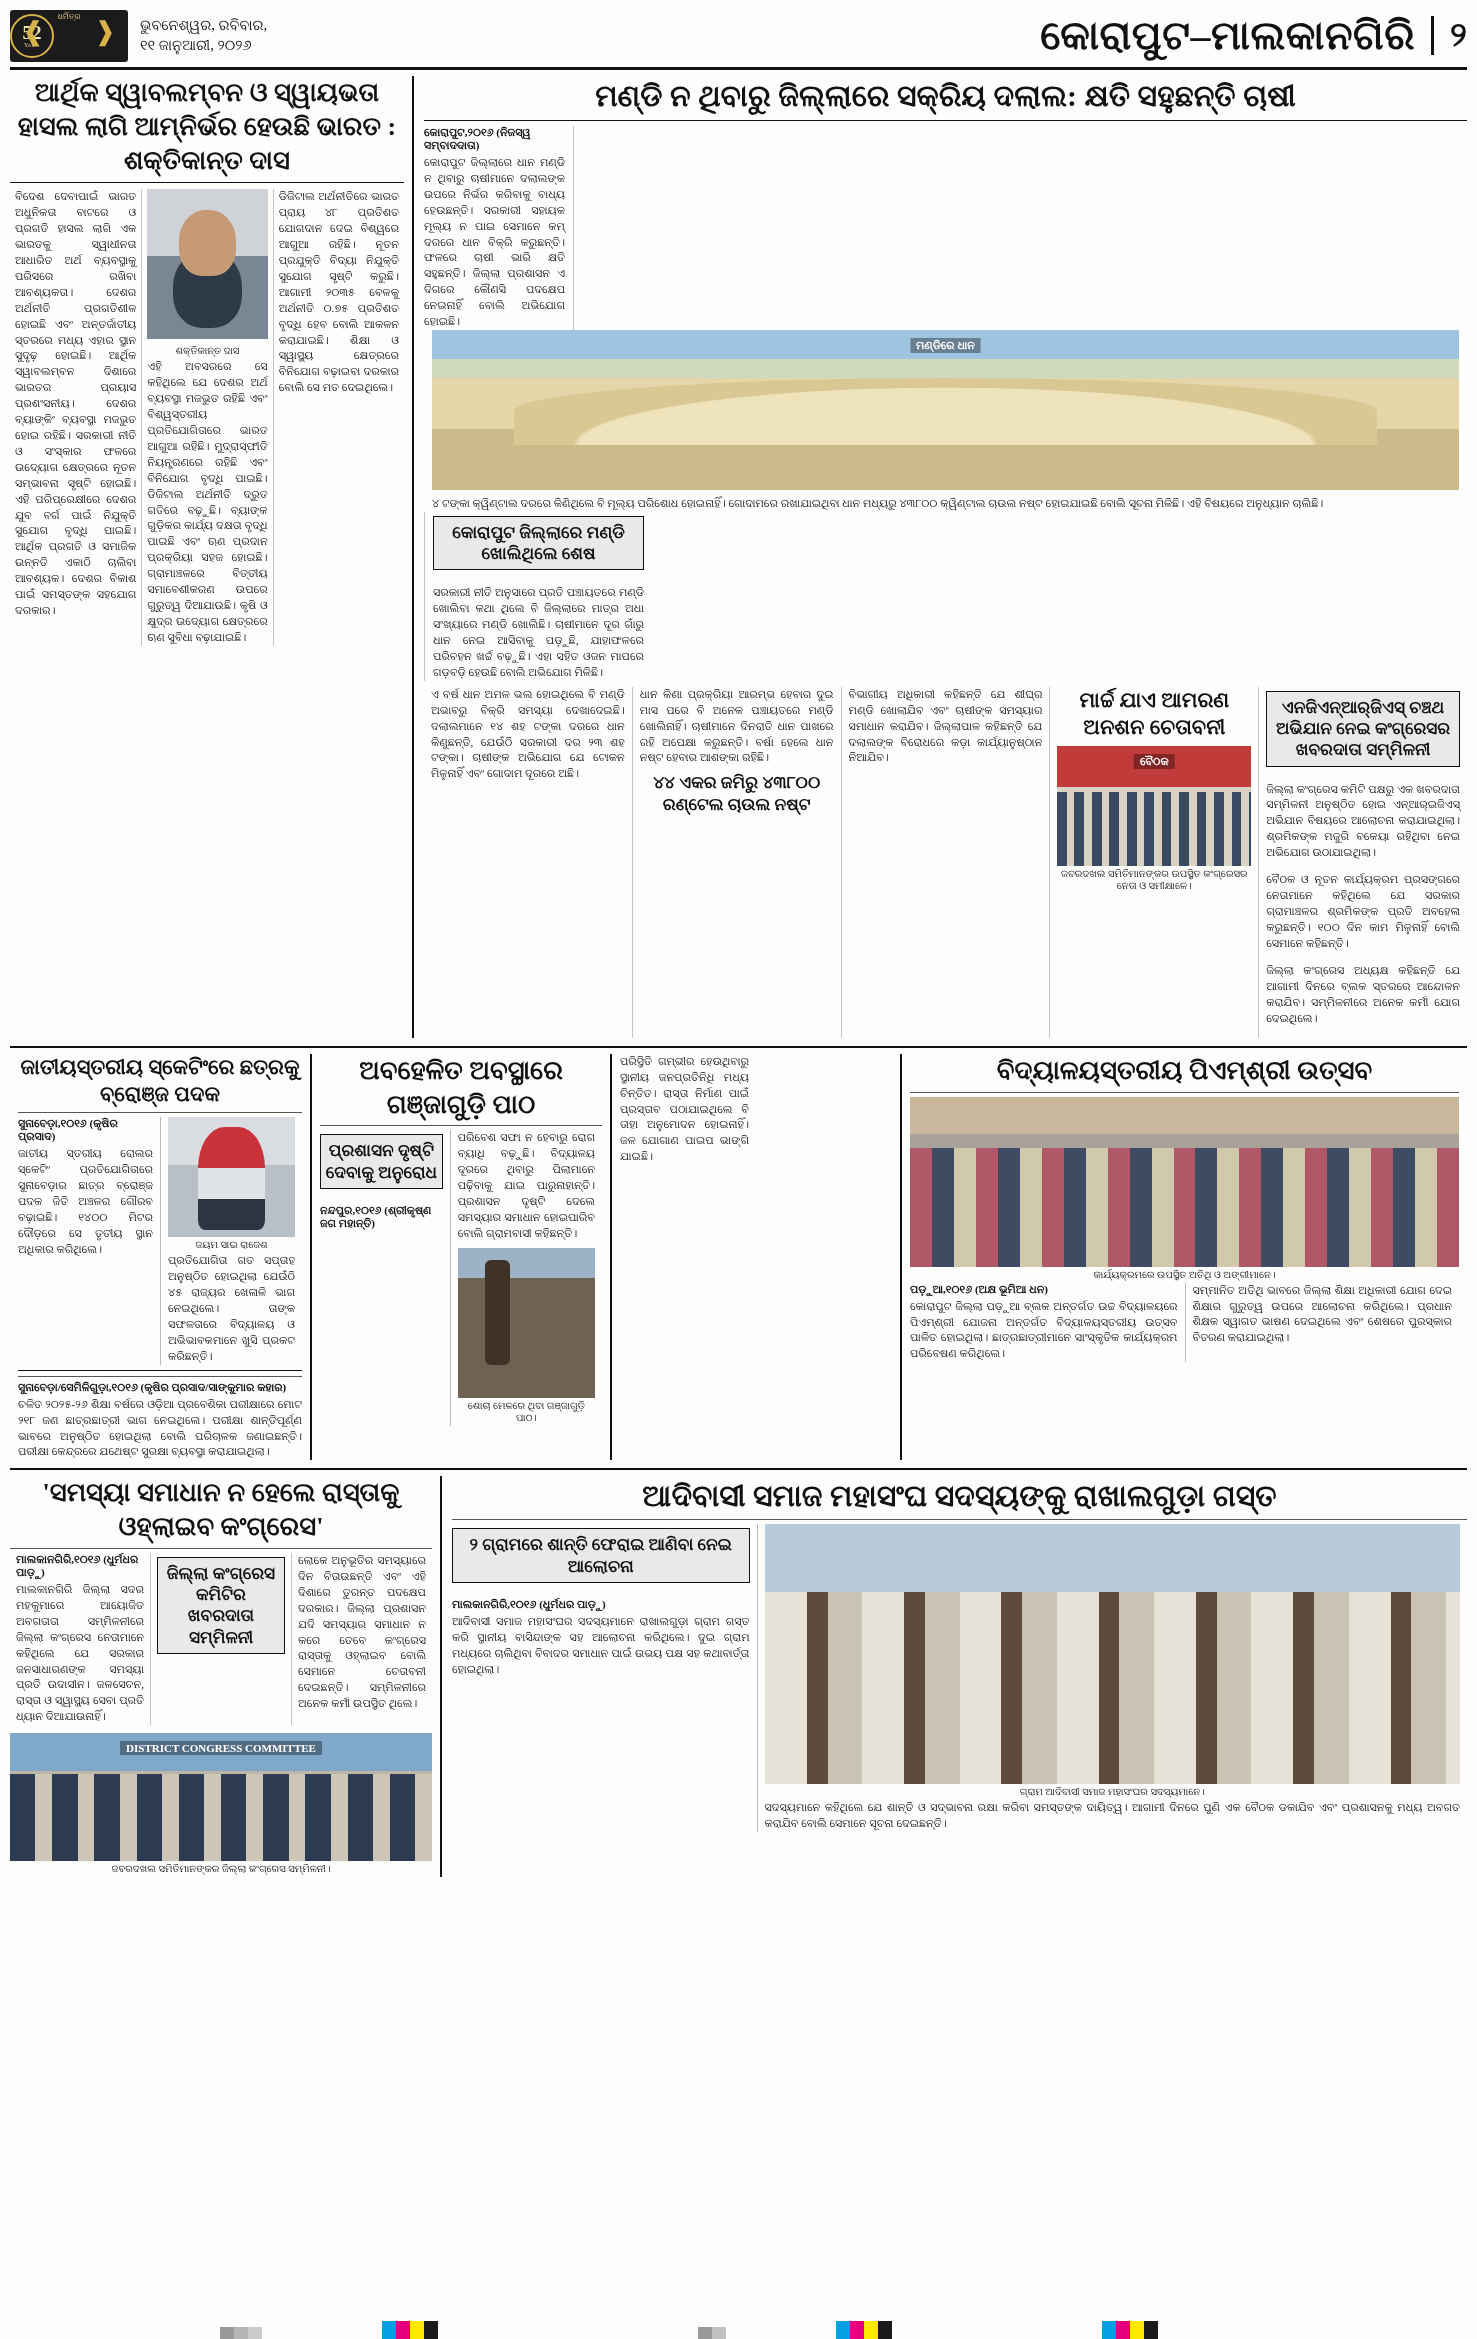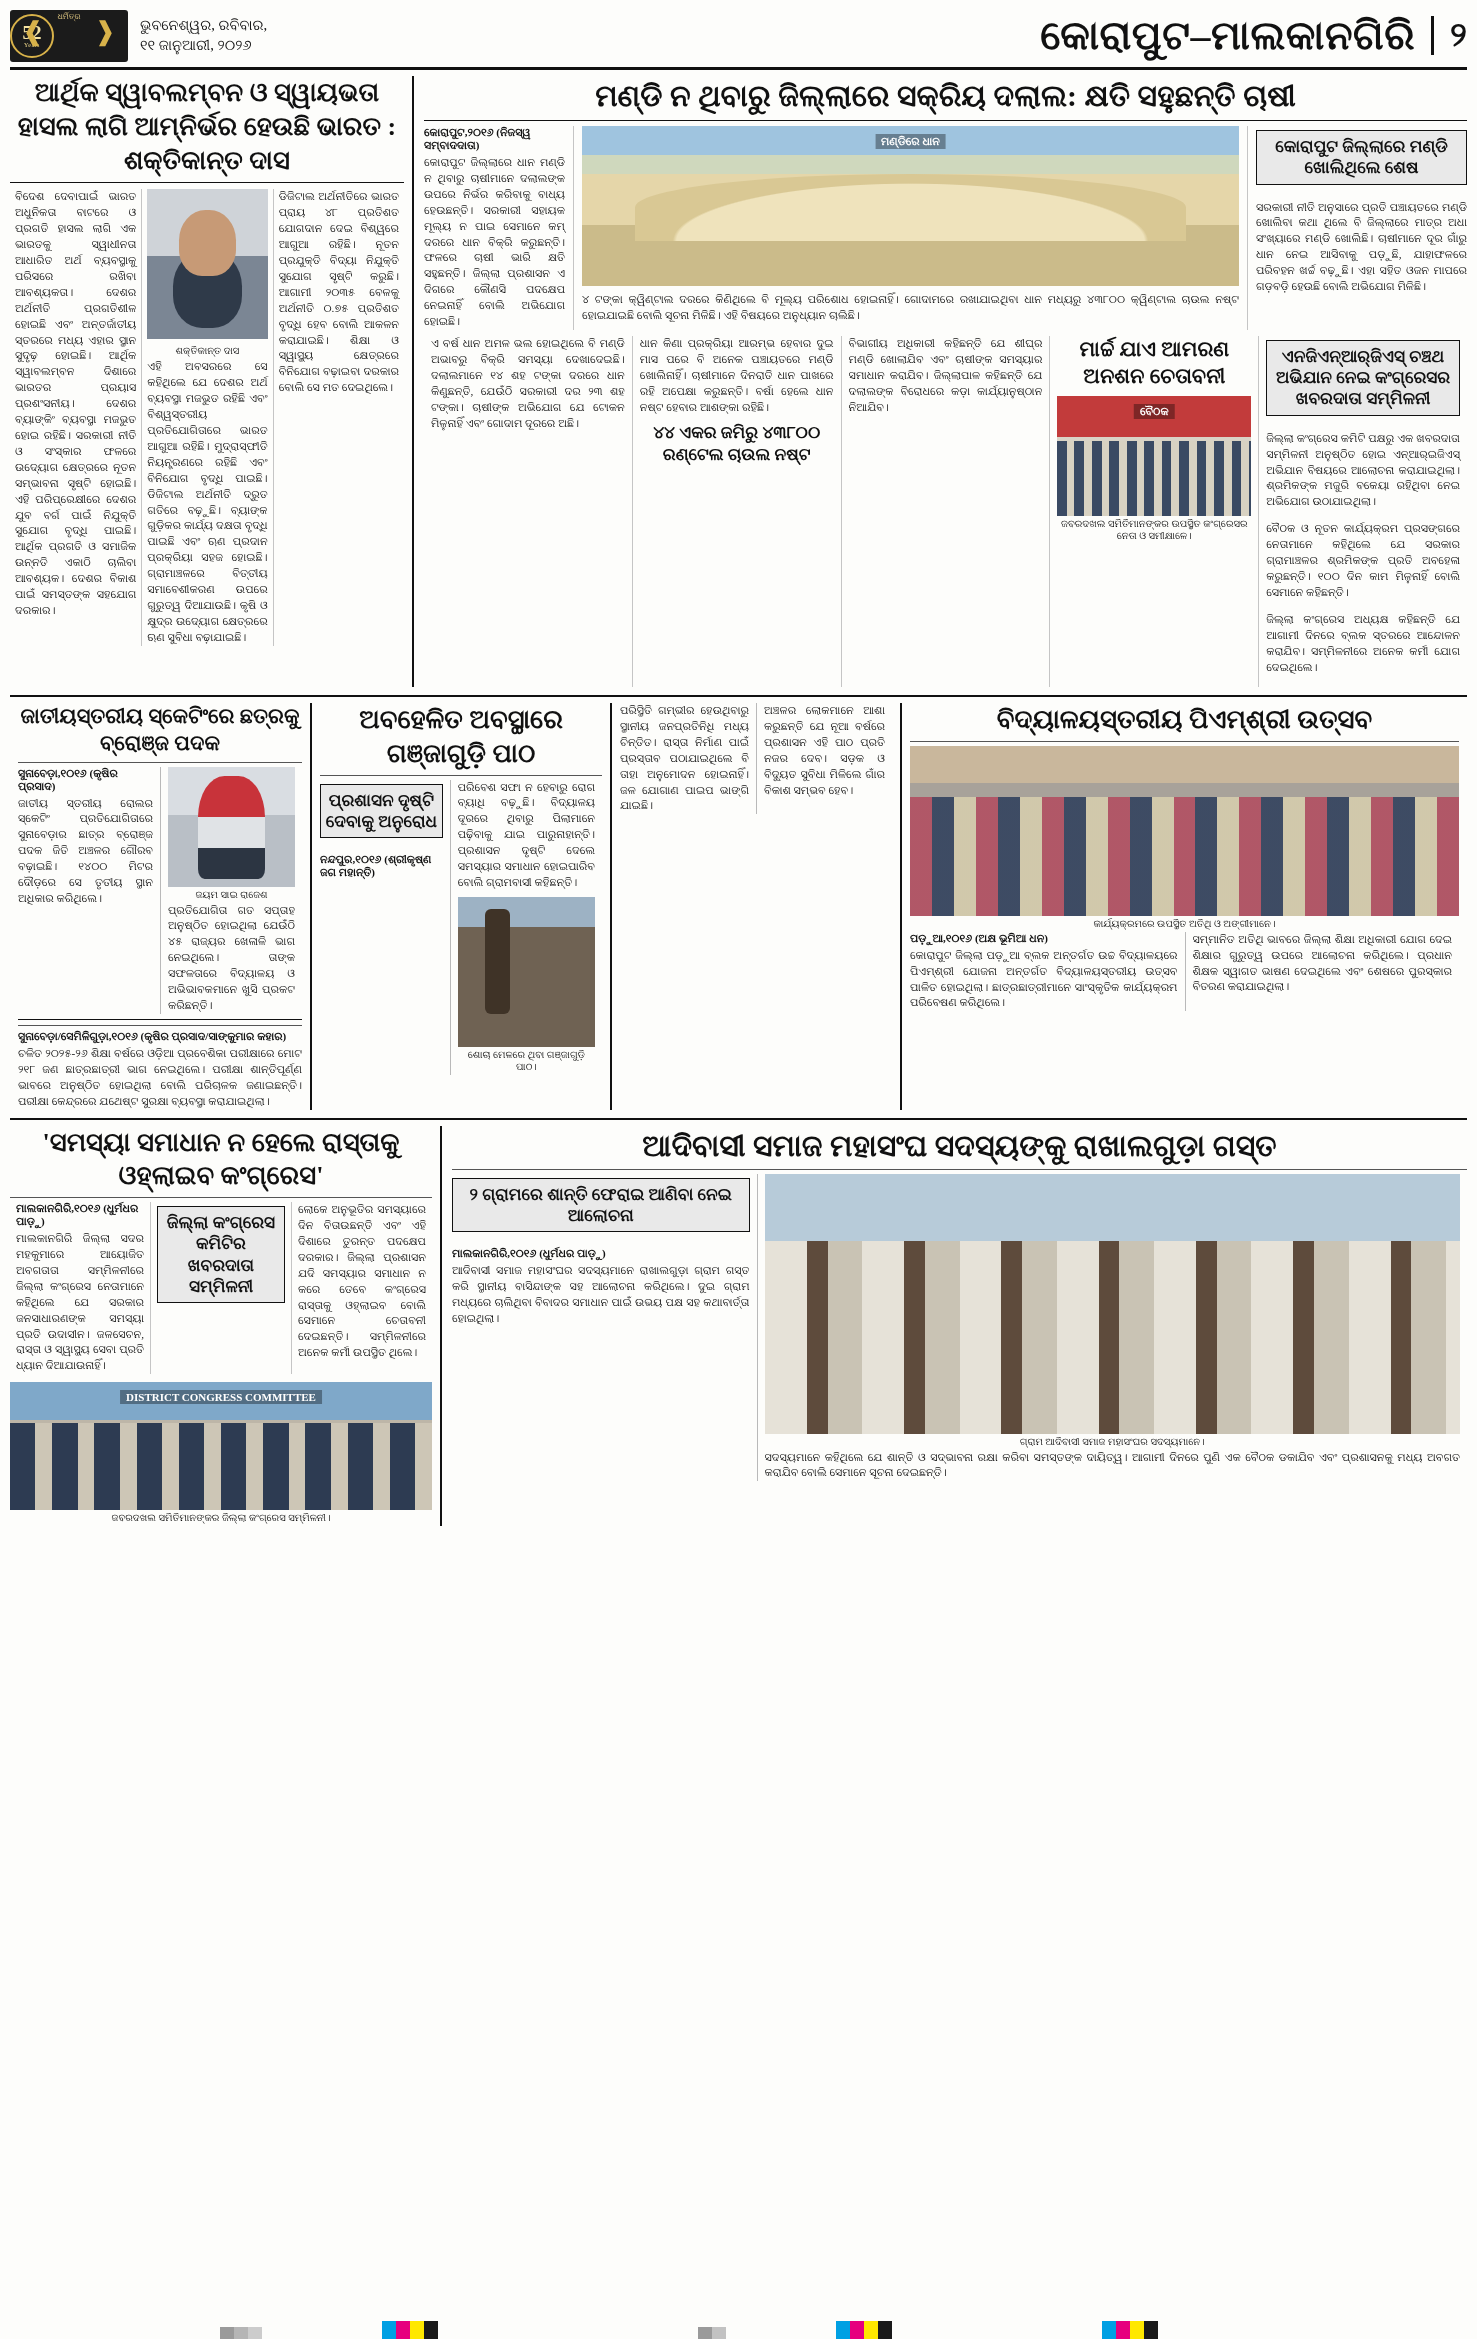--- a/index.html
+++ b/index.html
@@ -166,21 +166,21 @@
 
   
   .sec1 { display: flex; margin-top: 6px; }
   .sec1-left { width: 404px; padding-right: 8px; border-right: 2px solid #111; }
   .sec1-right { flex: 1; padding-left: 10px; }
 
   .s1l-cols { display:flex; margin-top: 6px; }
   .s1l-cols .c { width: 33.33%; padding: 0 5px; font-size:10.6px; }
   .s1l-cols .c + .c { border-left: 1px solid #c5c5c5; }
 
-  .s1r-top { display:flex; }
+  .s1r-top { display:flex;flex-direction:column; }
   .s1r-c1 { width: 150px; padding-right:8px; border-right:1px solid #c5c5c5;}
   .s1r-photo { flex:1; padding: 0 8px; }
   .s1r-c3 { width: 220px; padding-left:8px; border-left:1px solid #c5c5c5;}
 
   .s1r-bottom { display:flex; margin-top:6px; }
   .s1r-bottom .c { flex:1; padding: 0 7px; font-size: 10.6px; }
   .s1r-bottom .c + .c { border-left:1px solid #c5c5c5; }
 
   
   .sec2 { display:flex; margin-top:8px; border-top:2px solid #111; padding-top:6px; }
@@ -346,23 +346,20 @@
           <div class="cap">ଶୋଚା ମେଳରେ ଥିବା ଗଞ୍ଜାଗୁଡ଼ି ପାଠ।</div>
         </div>
       </div>
     </div>
 
     <div class="s2c">
       <div class="cols">
         <div class="col" style="width:50%;padding-left:0;">
           <p class="body-txt tight">ପରିସ୍ଥିତି ଗମ୍ଭୀର ହେଉଥିବାରୁ ସ୍ଥାନୀୟ ଜନପ୍ରତିନିଧି ମଧ୍ୟ ଚିନ୍ତିତ। ରାସ୍ତା ନିର୍ମାଣ ପାଇଁ ପ୍ରସ୍ତାବ ପଠାଯାଇଥିଲେ ବି ତାହା ଅନୁମୋଦନ ହୋଇନାହିଁ। ଜଳ ଯୋଗାଣ ପାଇପ ଭାଙ୍ଗି ଯାଇଛି।</p>
         </div>
-        <div class="col" style="width:50%;">
-          <p class="body-txt tight">ଅଞ୍ଚଳର ଲୋକମାନେ ଆଶା କରୁଛନ୍ତି ଯେ ନୂଆ ବର୍ଷରେ ପ୍ରଶାସନ ଏହି ପାଠ ପ୍ରତି ନଜର ଦେବ। ସଡ଼କ ଓ ବିଦ୍ୟୁତ ସୁବିଧା ମିଳିଲେ ଗାଁର ବିକାଶ ସମ୍ଭବ ହେବ।</p>
-        </div>
       </div>
     </div>
 
     <div class="s2d">
       <div class="hl hl-l">ବିଦ୍ୟାଳୟସ୍ତରୀୟ ପିଏମ୍‌ଶ୍ରୀ ଉତ୍ସବ</div>
       <div class="rule-thin"></div>
       <div class="photo ph-group" style="height:170px;">
           <span class="ph-inner"></span>
         </div>
       <div class="cap">କାର୍ଯ୍ୟକ୍ରମରେ ଉପସ୍ଥିତ ଅତିଥି ଓ ଅଙ୍ଗୀମାନେ।</div>

